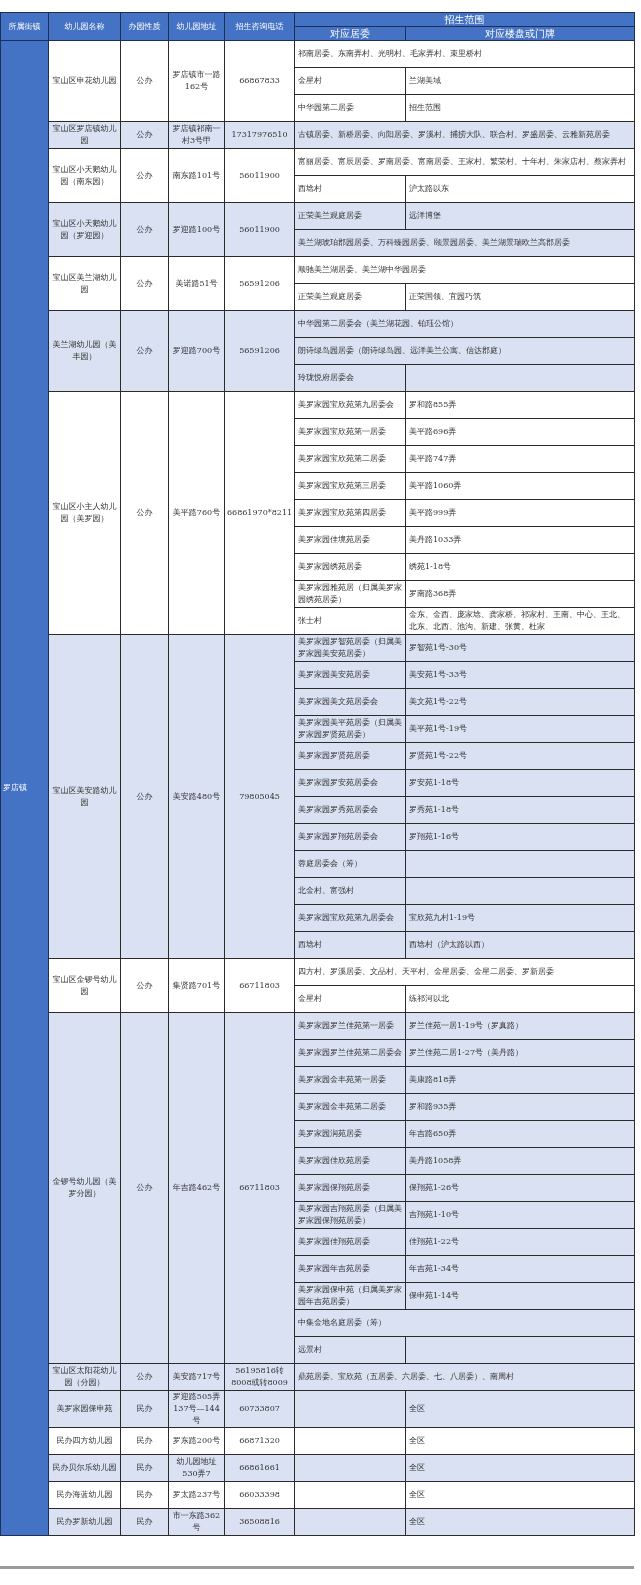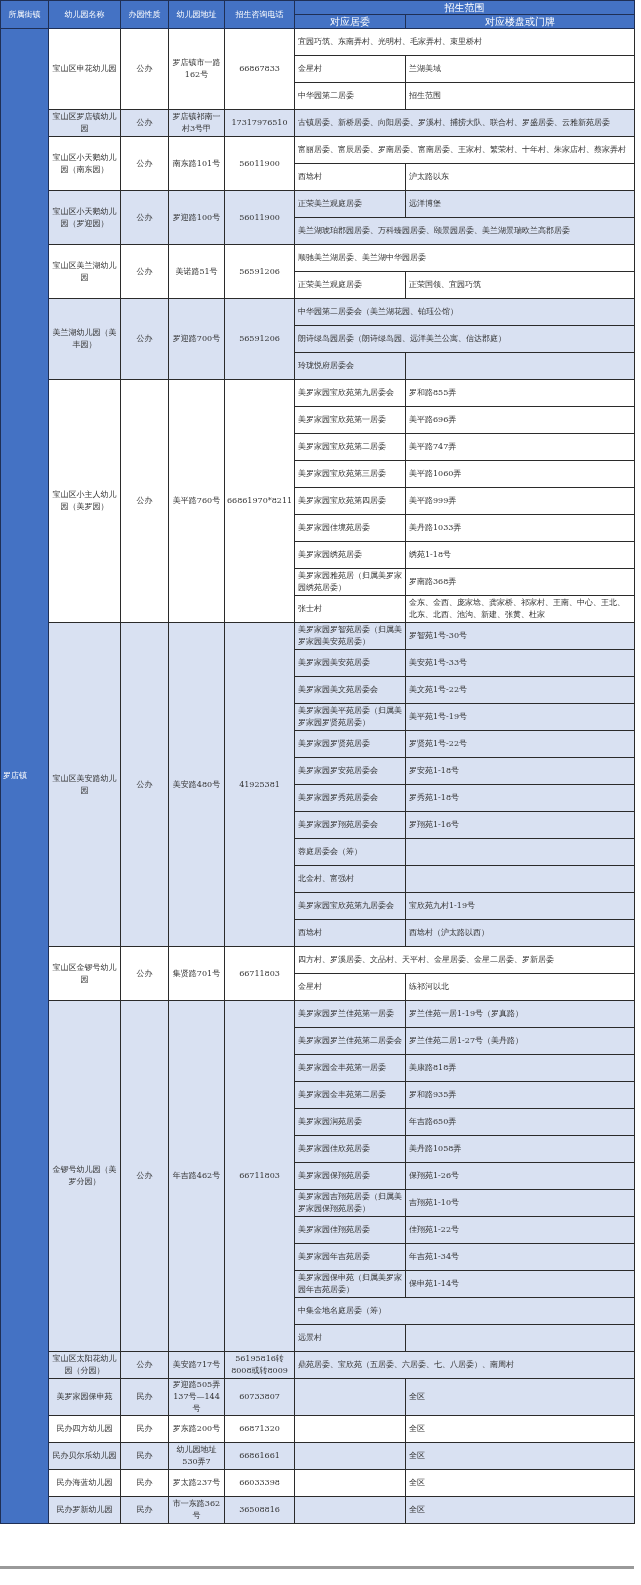--- a/index.html
+++ b/index.html
@@ -1,17 +1,17 @@
 <!DOCTYPE html>
 <html><head>
 <meta charset="utf-8">
 <style>
   html, body { margin: 0; padding: 0; background: #ffffff; }
   body { width: 641px; height: 1585px; overflow: hidden; font-family: "DejaVu Serif", "Liberation Serif", serif; }
-  table { border-collapse: collapse; table-layout: fixed; width: 634px; position: absolute; left: 0; top: 0; }
+  table { border-collapse: collapse; table-layout: fixed; width: 634px; position: absolute; left: 0; top: 12px; }
   td, th { border: 1px solid #2b2b2b; font-size: 8px; line-height: 12px; color: #333; padding: 0 2px; vertical-align: middle; overflow: hidden; }
   th { background: #4472c4; color: #ffffff; font-weight: normal; text-align: center; border-color: #1f2f55; }
   th.sub { height: 12px; font-size: 10px; line-height: 11px; }
   th.main { height: 27px; }
   td.town { background: #4472c4; color: #fff; border-color: #1f2f55; }
   td.c { text-align: center; }
   td.l { text-align: left; padding-left: 3px; }
   tr.r td { height: 26px; }
   .alt td:not(.town) { background: #d9e1f2; }
   .wht td:not(.town) { background: #ffffff; }
@@ -44,21 +44,21 @@
       <th class="sub">对应楼盘或门牌</th>
     </tr>
   </thead>
   <tbody id="tbody">
       <tr class="r wht">
         <td class="town" rowspan="55">罗店镇</td>
         <td class="c" rowspan="3">宝山区申花幼儿园</td>
         <td class="c" rowspan="3">公办</td>
         <td class="c" rowspan="3">罗店镇市一路162号</td>
         <td class="c" rowspan="3">66867833</td>
-        <td class="l" colspan="2">宜园巧筑、东南弄村、光明村、毛家弄村、束里桥村</td>
+        <td class="l" colspan="2">祁南居委、东南弄村、光明村、毛家弄村、束里桥村</td>
       </tr>
       <tr class="r wht">
         <td class="l">金星村</td>
         <td class="l">兰湖美域</td>
       </tr>
       <tr class="r wht">
         <td class="l">中华园第二居委</td>
         <td class="l">招生范围</td>
       </tr>
       <tr class="r alt">
@@ -152,21 +152,21 @@
         <td class="l">罗南路368弄</td>
       </tr>
       <tr class="r wht">
         <td class="l">张士村</td>
         <td class="l">金东、金西、庞家埝、龚家桥、祁家村、王南、中心、王北、北东、北西、池沟、新建、张黄、杜家</td>
       </tr>
       <tr class="r alt">
         <td class="c" rowspan="12">宝山区美安路幼儿园</td>
         <td class="c" rowspan="12">公办</td>
         <td class="c" rowspan="12">美安路480号</td>
-        <td class="c" rowspan="12">41925381</td>
+        <td class="c" rowspan="12">79805045</td>
         <td class="l">美罗家园罗智苑居委（归属美罗家园美安苑居委）</td>
         <td class="l">罗智苑1号-30号</td>
       </tr>
       <tr class="r alt">
         <td class="l">美罗家园美安苑居委</td>
         <td class="l">美安苑1号-33号</td>
       </tr>
       <tr class="r alt">
         <td class="l">美罗家园美文苑居委会</td>
         <td class="l">美文苑1号-22号</td>

